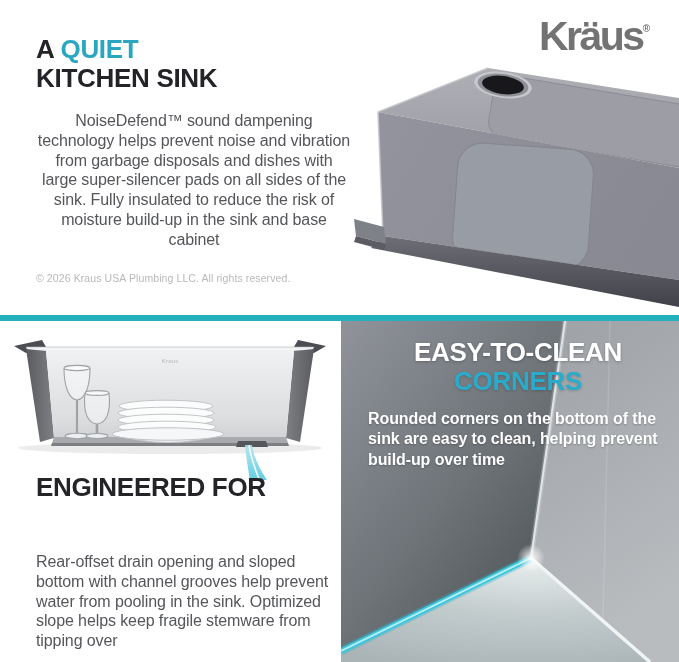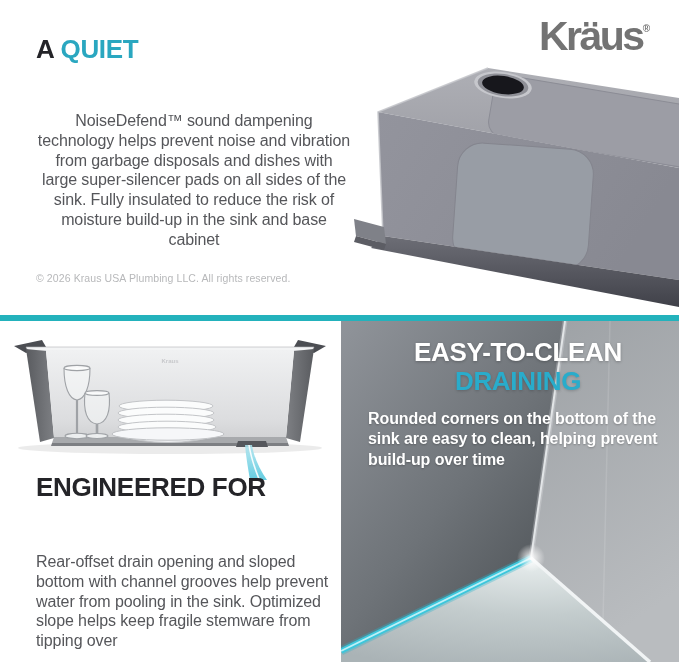--- a/index.html
+++ b/index.html
@@ -56,20 +56,21 @@
 <body>
 
 <div class="frame">
 
   <div class="logo">
     <span>Kräus</span><sup>®</sup>
   </div>
 
   <h2 class="h-block quiet-heading">
     <span class="h-line"><span>A</span> <span class="accent">QUIET</span></span>
+    <span class="h-line">KITCHEN SINK</span>
   </h2>
   <p class="body-copy quiet-body">NoiseDefend™ sound dampening technology helps prevent noise and vibration from garbage disposals and dishes with large super-silencer pads on all sides of the sink. Fully insulated to reduce the risk of moisture build-up in the sink and base cabinet</p>
   <p class="copyright quiet-copyright">© 2026 Kraus USA Plumbing LLC. All rights reserved.</p>
 
   <svg class="sink-underside" viewBox="0 0 341 252">
     <defs>
       <linearGradient id="gTop" x1="0" y1="0" x2="0" y2="1">
         <stop offset="0" stop-color="#aeafb5"></stop>
           <stop offset="1" stop-color="#9b9ca3"></stop>
       </linearGradient>
@@ -213,19 +214,19 @@
       <path d="M224,0 L190,237" stroke="#e2e5e7" stroke-width="2" fill="none"></path>
       <path d="M190,237 L0,330" stroke="#2ab4cb" stroke-width="9" opacity="0.35" fill="none"></path>
       <path d="M190,237 L0,330" stroke="#3cc6db" stroke-width="5.5" fill="none"></path>
       <path d="M190,237 L0,330" stroke="#bdf0f7" stroke-width="1.8" fill="none"></path>
       <path d="M190,237 L309,341" stroke="#f1f4f5" stroke-width="3.5" fill="none"></path>
       <circle cx="190" cy="237" r="14" fill="url(#gCornerGlow)"></circle>
     </svg>
     <div class="photo-text">
       <h2 class="h-block" style="position:static;text-align:center;">
         <span class="h-line">EASY-TO-CLEAN</span>
-        <span class="h-line accent2">DRAINING</span>
+        <span class="h-line accent2">CORNERS</span>
       </h2>
       <p class="photo-body">Rounded corners on the bottom of the sink are easy to clean, helping prevent build-up over time</p>
     </div>
   </div>
 
 </div>
 
 </body></html>

